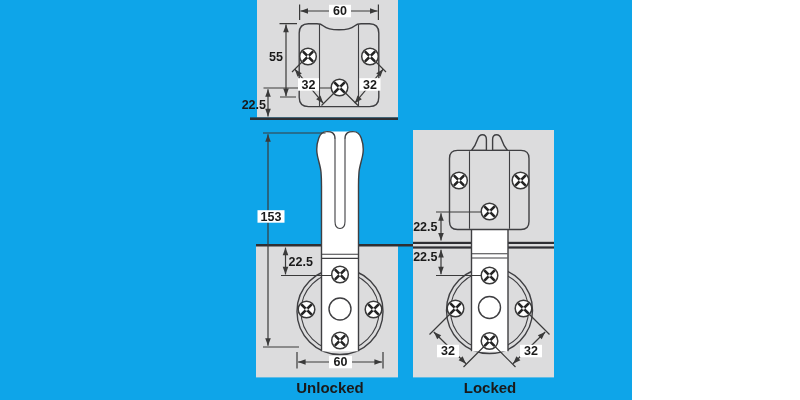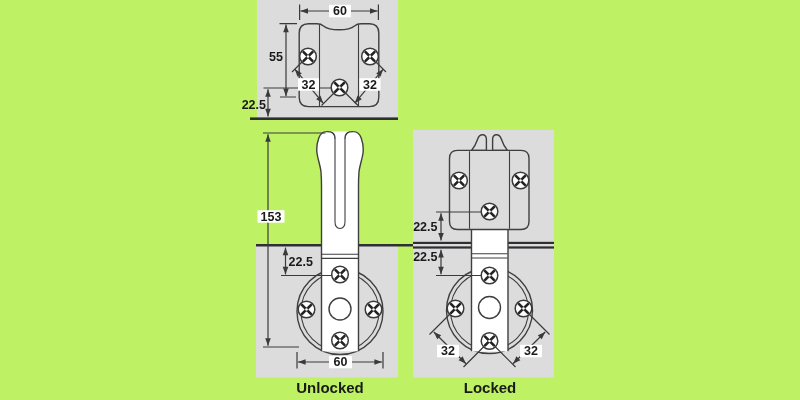--- a/index.html
+++ b/index.html
@@ -1,16 +1,16 @@
 <!DOCTYPE html>
 <html><head>
 <meta charset="utf-8">
 <style>
   html,body{margin:0;padding:0;background:#ffffff;}
-  .stage{position:relative;width:800px;height:400px;background:#bef264;overflow:hidden;
+  .stage{position:relative;width:632px;height:400px;background:#0ea5e9;overflow:hidden;
          font-family:"Liberation Sans",sans-serif;}
   svg{position:absolute;left:0;top:0;}
   
   .obj{stroke:#3f3f42;stroke-width:1.4;fill:none;}
   .thin{stroke-width:1.1;}
   .dim{stroke:#3a3a3a;stroke-width:1.2;fill:none;}
   .fillw{fill:#ffffff;stroke:none;}
   .edge{fill:#2f2f33;stroke:none;}
   text{font:bold 12.5px "Liberation Sans",sans-serif;fill:#1a1a1a;dominant-baseline:central;}
   text.cap{font-size:15px;}

